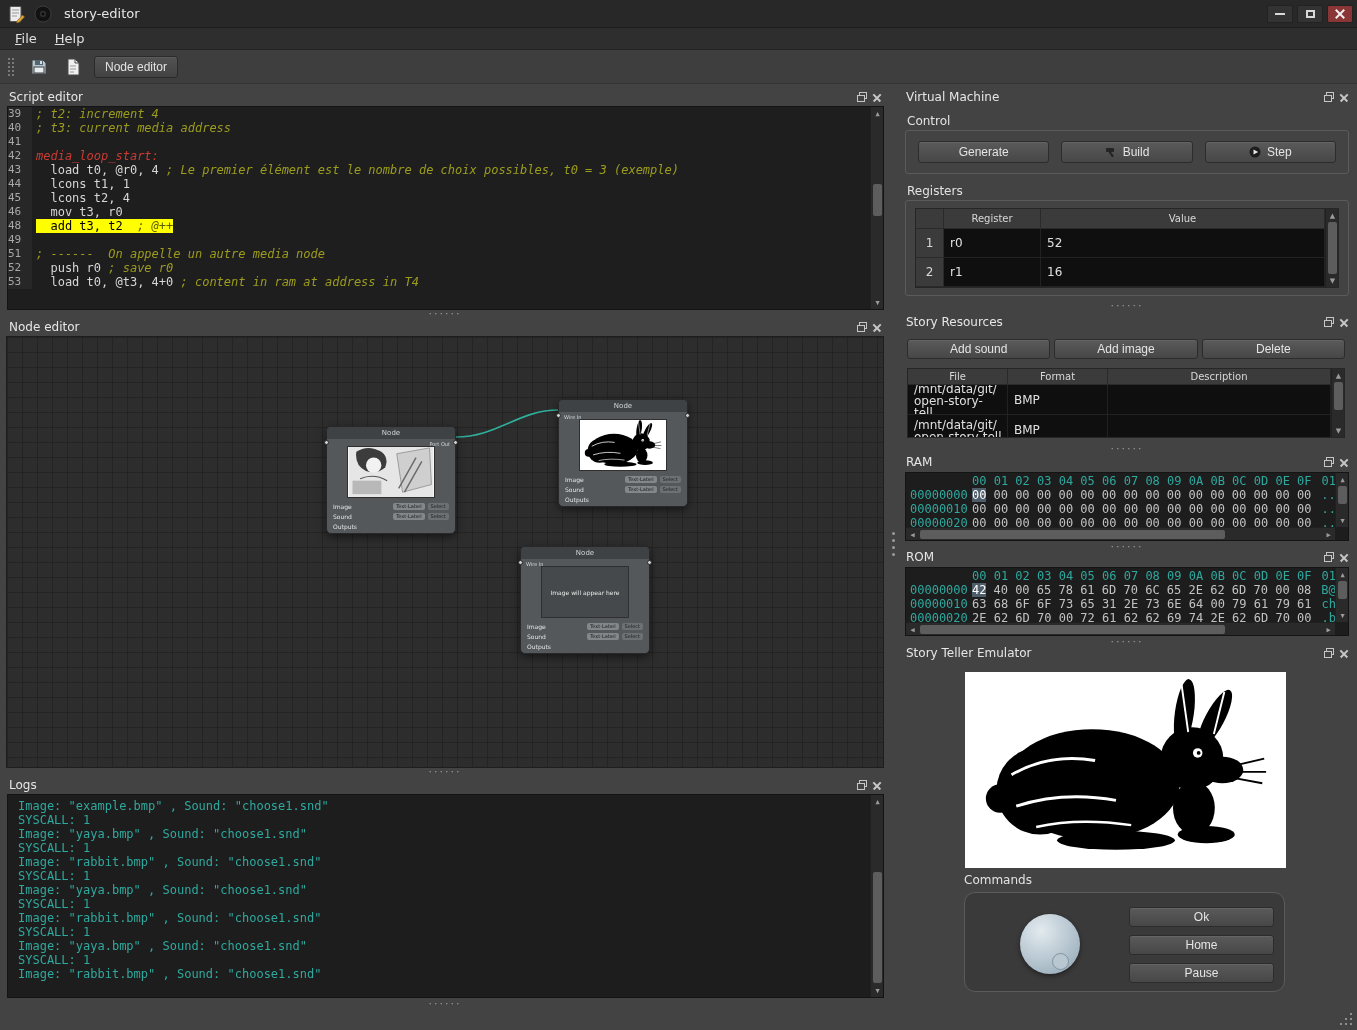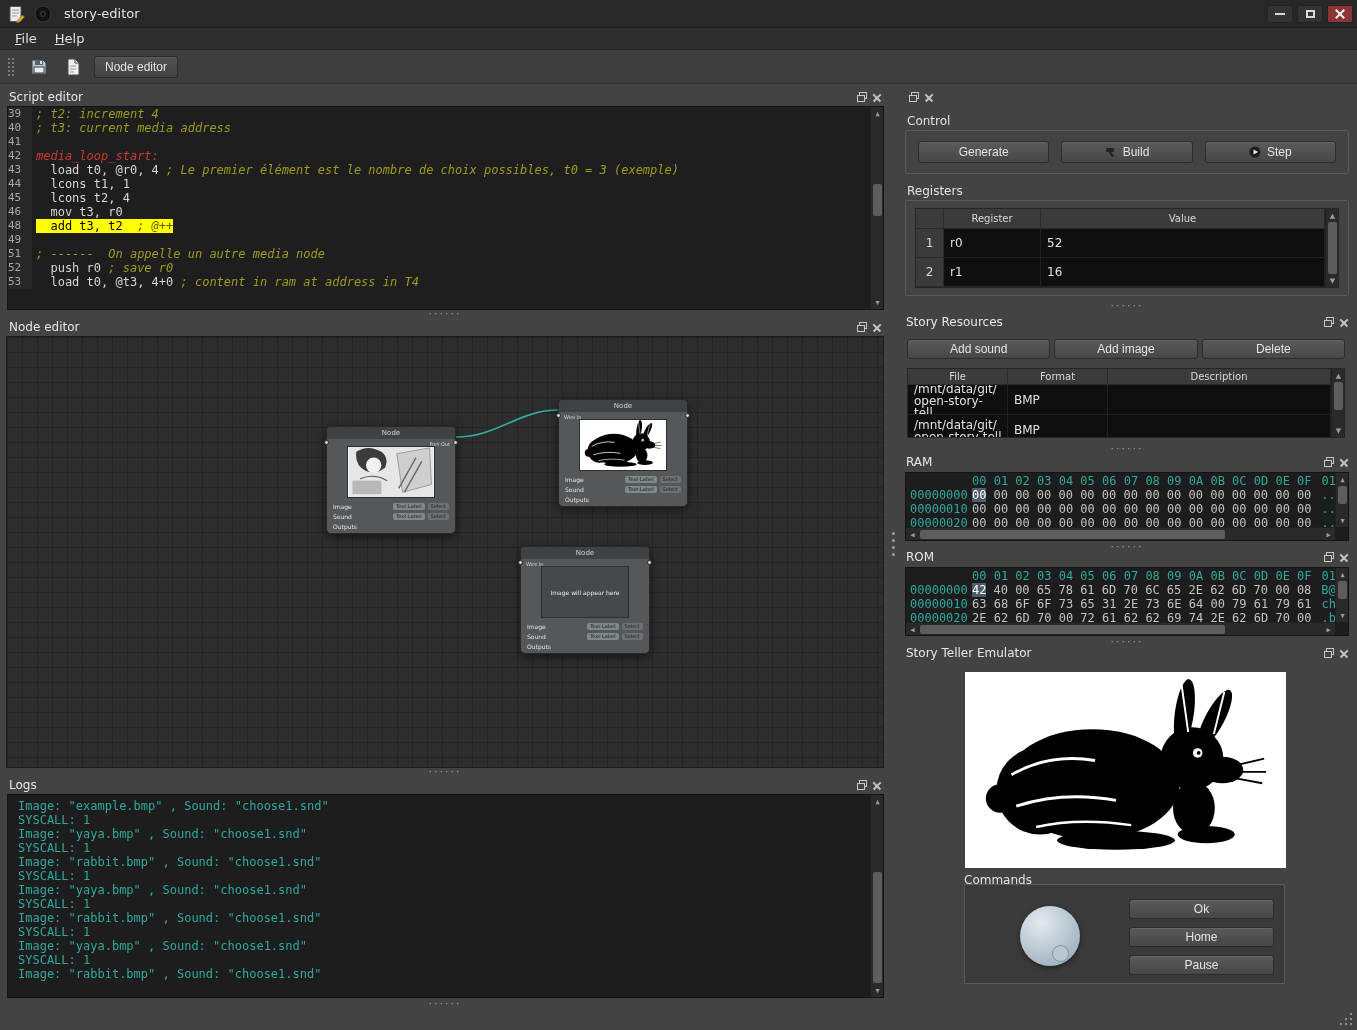--- a/index.html
+++ b/index.html
@@ -144,22 +144,22 @@
   .hx-bytes { color:#c2c2c2; }
   .hx-bytes.teal { color:#2fa89e; }
   .hx-sel { background:#4e5d6a; color:#ffffff; }
   .hx-sel + .hx-bytes { padding-left:7px; }
   .hx-ascii { color:#2fa89e; margin-left:10px; }
 
   
   .screen { position:absolute; left:68px; top:28px; width:321px; height:196px; background:#ffffff;
     display:flex; align-items:center; justify-content:center; overflow:hidden; }
   .cmd-label { position:absolute; left:67px; top:229px; font-size:12px; color:#e2e2e2; }
-  .cmd-box { position:absolute; left:67px; top:240px; width:321px; height:100px;
-    border:1px solid #5b5b5b; border-radius:1px; background:#3a3a3a; }
+  .cmd-box { position:absolute; left:67px; top:248px; width:321px; height:100px;
+    border:1px solid #5b5b5b; border-radius:11px; background:#3a3a3a; }
   .knob { position:absolute; left:55px; top:21px; width:60px; height:60px; border-radius:50%;
     background:radial-gradient(circle at 35% 28%, #e3eaef, #aebfca 62%, #8ea3b1); box-shadow:0 2px 5px rgba(0,0,0,.45);
     cursor:pointer; }
   .knob-dot { position:absolute; left:87px; top:60px; width:17px; height:17px; border-radius:50%;
     background:#b9c7d1; border:1px solid #7e93a1; cursor:pointer; }
   .cmd-btn { position:absolute; left:164px; width:145px; height:20px; }
 
   .resize-grip { position:absolute; right:4px; bottom:4px; width:14px; height:14px; cursor:nwse-resize; }
 </style>
 </head>
@@ -427,20 +427,21 @@
 
   <div class="splitter-v" style="left:890px;top:84px;height:920px">
       <i></i>
       <i></i>
       <i></i>
       <i></i>
     </div>
 
   <div class="panel" style="left:897px;top:88px;width:460px;height:212px">
     <div class="panel-head">
+      <span class="ptitle">Virtual Machine</span>
       <span class="mini-btn">
           <i class="icon-float"></i>
         </span>
       <span class="mini-btn">
           <i class="icon-close"></i>
         </span>
     </div>
     <span class="group-title" style="left:10px;top:26px">Control</span>
     <div class="group-box" style="left:8px;top:42px;width:444px;height:44px">
       <div style="position:absolute;inset:0;display:flex;align-items:center;gap:12px;padding:0 12px">

